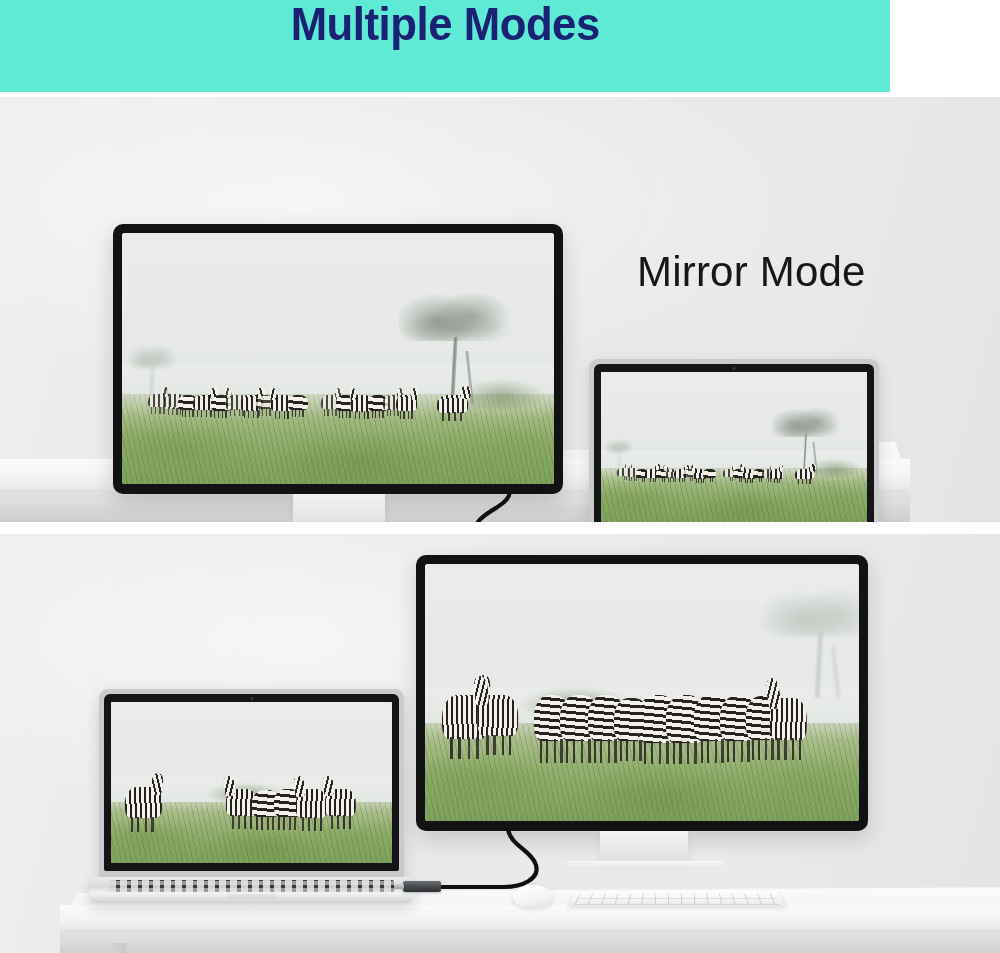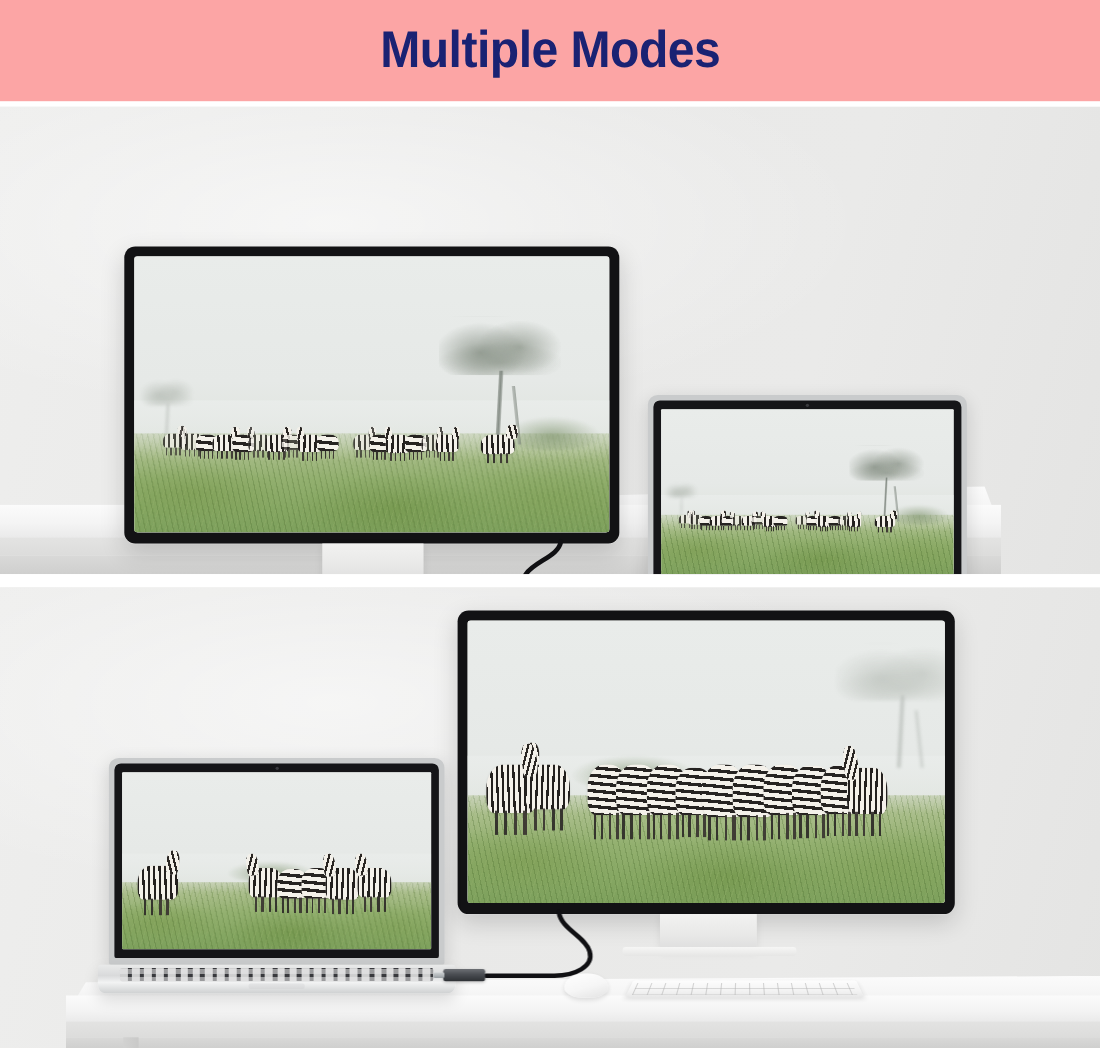--- a/index.html
+++ b/index.html
@@ -6,23 +6,23 @@
   * { box-sizing: border-box; margin:0; padding:0; }
   html,body{
     width:1000px; height:953px; overflow:hidden;
     background:#ffffff;
     font-family:"Liberation Sans", sans-serif;
   }
   .page{ position:relative; width:1000px; height:953px; background:#fff; }
 
   
   .title-bar{
-    position:absolute; left:0; top:0; width:1000px; height:92px;
-    display:flex; align-items:center; justify-content:center;
-    background:#fca5a5;
+    position:absolute; left:0; top:0; width:890px; height:92px;
+    display:flex; align-items:flex-start; justify-content:center;
+    background:#5eead4;
   }
   .title-text{
     margin-top:-2px;
     font-family:"Liberation Sans", sans-serif;
     font-weight:700;
     font-size:47px;
     letter-spacing:-0.5px;
     color:#1a2273;
     transform:scaleX(0.93);
     transform-origin:center top;
@@ -284,20 +284,21 @@
     <div class="wall"></div>
     <div class="wall-soft"></div>
 
     <div class="desk-top" style="left:-10px; top:345px; width:920px; height:40px;
          clip-path:polygon(0 22px, 905px 0, 920px 40px, 0 40px);"></div>
     <div class="desk-top" style="left:-10px; top:362px; width:920px; height:30px;"></div>
     <div class="desk-shadow" style="left:-10px; top:392px; width:920px;"></div>
     <div class="desk-front" style="left:-10px; top:392px; width:920px; height:16px;"></div>
     <div class="desk-under" style="left:-10px; top:408px; width:920px; height:17px;"></div>
 
+    <div class="mode-label" id="label-mirror">Mirror Mode</div>
 
     <div class="monitor" style="left:113px; top:127px; width:450px; height:270px;">
       <div class="bezel"></div>
       <div class="screen">
         <div class="scene">
           <div class="sky"></div>
           <div class="ground" style="top:64%; height:36%;"></div>
           <div class="haze" style="top:52%; height:22%;"></div>
 
           <div class="tree" style="left:63%; top:22%; width:28%; height:46%;">

